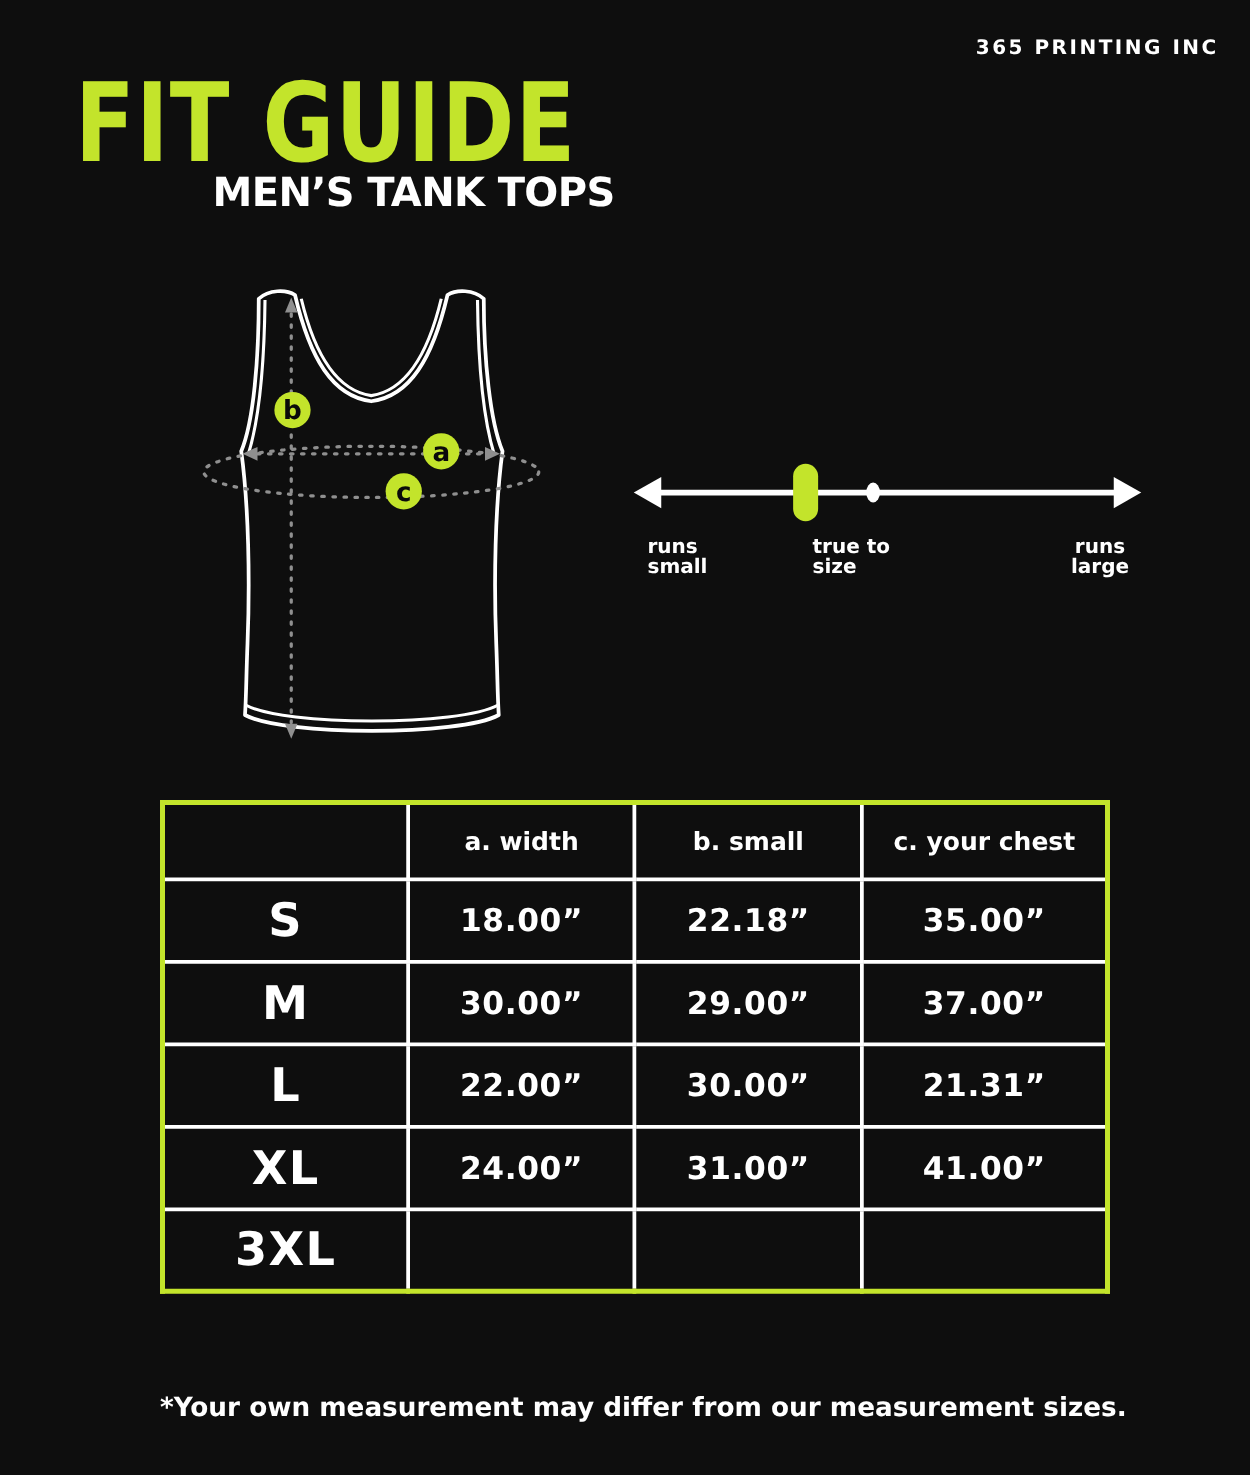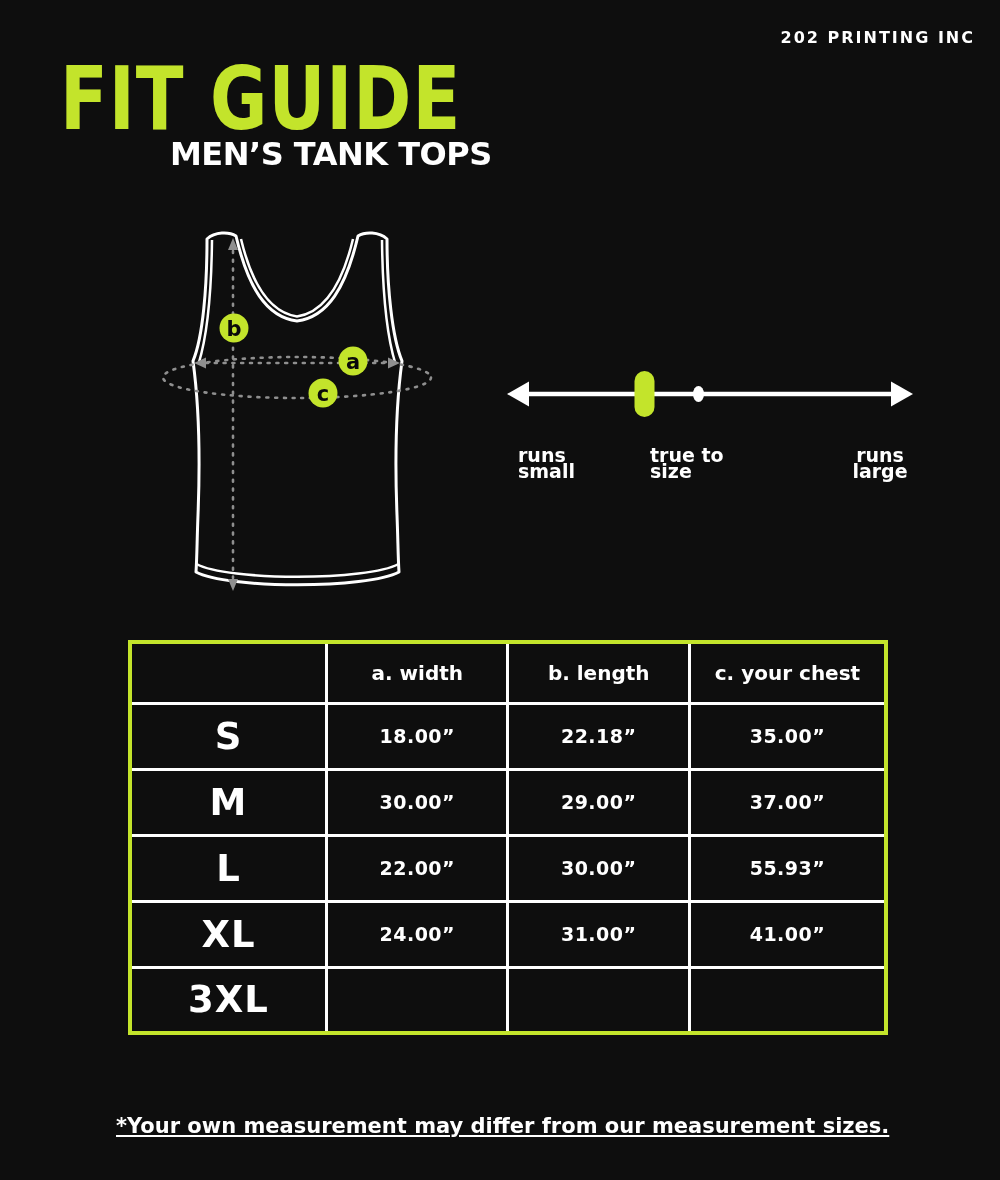--- a/index.html
+++ b/index.html
@@ -23,48 +23,48 @@
   .title{
     left:60px;top:54px;margin:0;font-size:70px;line-height:72px;letter-spacing:1px;
     color:var(--accent);transform:scaleY(1.25);transform-origin:top left;white-space:nowrap;
   }
   .subtitle{
     left:170px;top:139px;font-size:32px;line-height:30px;letter-spacing:-0.5px;white-space:nowrap;
   }
   .tank-svg{left:130px;top:225px;}
   .scale-svg{left:505px;top:368px;}
   .scale-label{
-    top:447px;font-size:19px;line-height:16px;white-space:pre-line;
+    top:429px;font-size:16px;line-height:16px;white-space:pre-line;
   }
   .lbl-left{left:518px;text-align:left;}
   .lbl-center{left:650px;width:115px;}
   .lbl-right{left:840px;width:80px;text-align:center;}
   table.size-chart{
     position:absolute;left:128px;top:640px;width:760px;
     border-collapse:collapse;table-layout:fixed;
     border:4px solid var(--accent);
   }
   table.size-chart th,table.size-chart td{
     border:3px solid #ffffff;text-align:center;vertical-align:middle;padding:0;
   }
   table.size-chart thead tr{height:61px;}
   table.size-chart tbody tr{height:66px;}
   col.c-size{width:26%;} col.c-w{width:24%;} col.c-l{width:24%;} col.c-c{width:26%;}
   th.hdr{font-size:20px;font-weight:bold;}
   td.size-cell{font-size:37px;font-weight:bold;letter-spacing:1px;}
-  td.val-cell{font-size:19px;font-weight:bold;letter-spacing:0.5px;}
+  td.val-cell{font-size:25px;font-weight:bold;letter-spacing:0.5px;}
   .footnote{
-    left:116px;top:1114px;width:760px;text-align:center;font-size:21px;white-space:nowrap;text-decoration:underline;
+    left:128px;top:1114px;width:760px;text-align:center;font-size:21px;white-space:nowrap;
   }
   svg text{font-family:"DejaVu Sans","Liberation Sans",sans-serif;}
 </style>
 </head>
 <body>
 
-<div class="abs brand">202 PRINTING INC</div>
+<div class="abs brand">365 PRINTING INC</div>
 <h1 class="abs title">FIT GUIDE</h1>
 <div class="abs subtitle">MEN’S TANK TOPS</div>
 
 <svg class="abs tank-svg" width="320" height="375" viewBox="0 0 320 375">
 
   <path d="M 77 14 C 85 6.5 99 6.5 106 11
            C 118 62 136 92 167 96
            C 198 92 216 62 228 11
            C 235 6.5 249 6.5 257 14
            C 257 62 262 112 272 136
@@ -114,42 +114,42 @@
   <colgroup>
       <col class="c-size">
       <col class="c-w">
       <col class="c-l">
       <col class="c-c">
     </colgroup>
   <thead>
     <tr>
       <th class="hdr"></th>
       <th class="hdr">a. width</th>
-      <th class="hdr">b. length</th>
+      <th class="hdr">b. small</th>
       <th class="hdr">c. your chest</th>
     </tr>
   </thead>
   <tbody>
     <tr>
       <td class="size-cell">S</td>
       <td class="val-cell">18.00”</td>
       <td class="val-cell">22.18”</td>
       <td class="val-cell">35.00”</td>
     </tr>
     <tr>
       <td class="size-cell">M</td>
       <td class="val-cell">30.00”</td>
       <td class="val-cell">29.00”</td>
       <td class="val-cell">37.00”</td>
     </tr>
     <tr>
       <td class="size-cell">L</td>
       <td class="val-cell">22.00”</td>
       <td class="val-cell">30.00”</td>
-      <td class="val-cell">55.93”</td>
+      <td class="val-cell">21.31”</td>
     </tr>
     <tr>
       <td class="size-cell">XL</td>
       <td class="val-cell">24.00”</td>
       <td class="val-cell">31.00”</td>
       <td class="val-cell">41.00”</td>
     </tr>
     <tr>
       <td class="size-cell">3XL</td>
       <td class="val-cell"></td>

